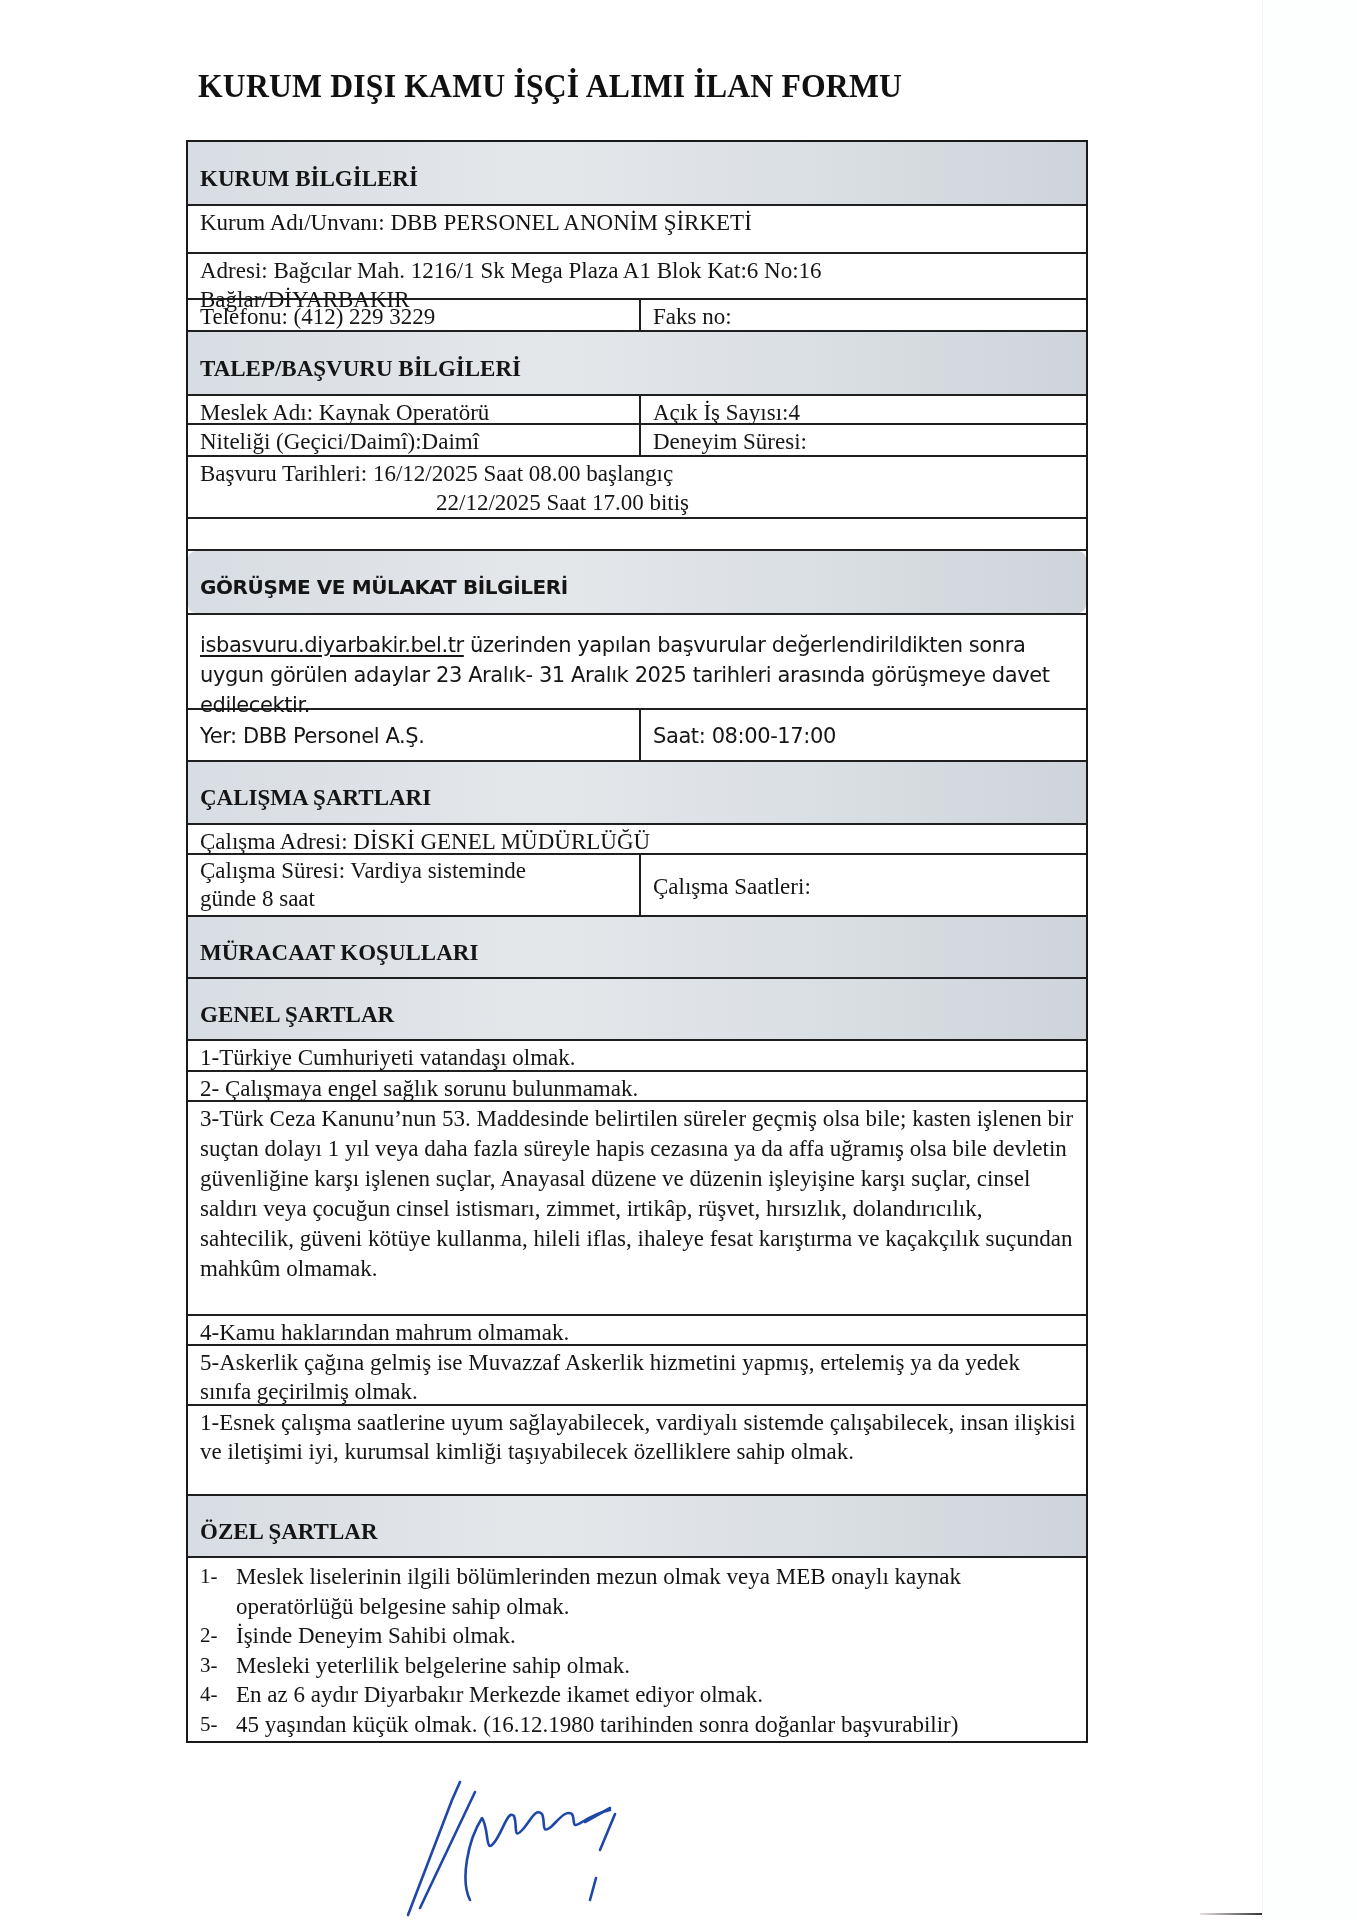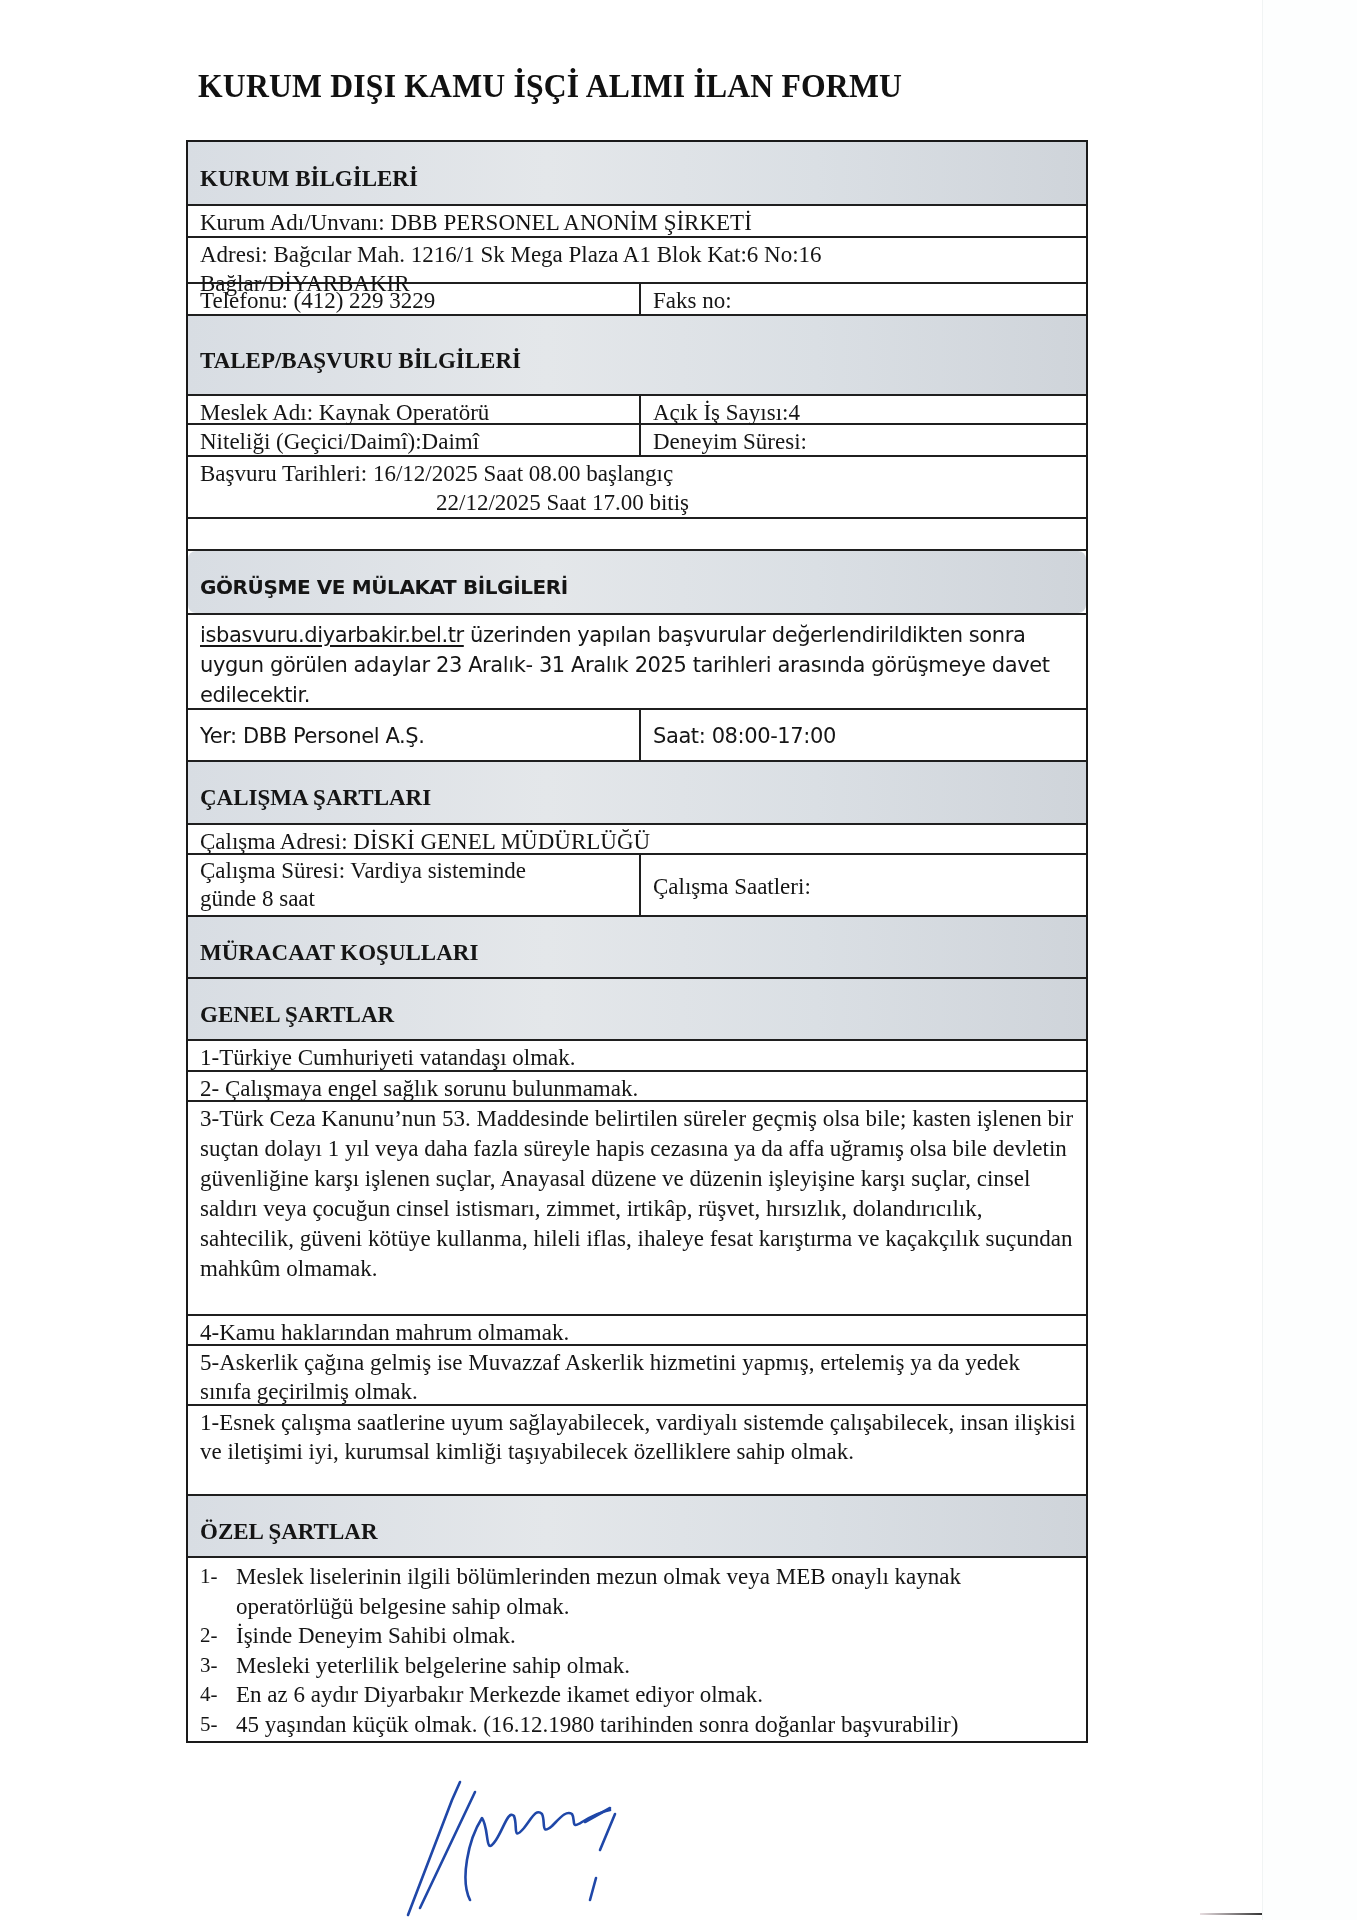--- a/index.html
+++ b/index.html
@@ -62,33 +62,33 @@
 <div class="page-edge"></div>
 <div class="page-edge-line"></div>
 
 <div class="title">KURUM DIŞI KAMU İŞÇİ ALIMI İLAN FORMU</div>
 
 <div class="form">
 
   <div class="row" style="height:62px">
     <div class="cell full hdr">KURUM BİLGİLERİ</div>
   </div>
-  <div class="row" style="height:32px">
+  <div class="row" style="height:48px">
     <div class="cell full">Kurum Adı/Unvanı: DBB PERSONEL ANONİM ŞİRKETİ</div>
   </div>
   <div class="row" style="height:46px">
     <div class="cell full">Adresi: Bağcılar Mah. 1216/1 Sk Mega Plaza A1 Blok Kat:6 No:16
 Bağlar/DİYARBAKIR</div>
   </div>
   <div class="row" style="height:32px">
     <div class="cell left">Telefonu: (412) 229 3229</div>
     <div class="cell right">Faks no:</div>
   </div>
 
-  <div class="row" style="height:80px">
+  <div class="row" style="height:64px">
     <div class="cell full hdr">TALEP/BAŞVURU BİLGİLERİ</div>
   </div>
   <div class="row" style="height:29px">
     <div class="cell left">Meslek Adı: Kaynak Operatörü</div>
     <div class="cell right">Açık İş Sayısı:4</div>
   </div>
   <div class="row" style="height:32px">
     <div class="cell left">Niteliği (Geçici/Daimî):Daimî</div>
     <div class="cell right">Deneyim Süresi:</div>
   </div>
@@ -99,21 +99,21 @@
   <div class="row" style="height:32px">
     <div class="cell full">
       <span>Başvuru Adresi: </span><span class="u">isbasvuru.diyarbakir.bel.tr</span>
     </div>
   </div>
 
   <div class="row" style="height:64px">
     <div class="cell full hdr sans">GÖRÜŞME VE MÜLAKAT BİLGİLERİ</div>
   </div>
   <div class="row" style="height:95px">
-    <div class="cell full sans-body" style="line-height:30px;padding-top:5px"><span class="u">isbasvuru.diyarbakir.bel.tr</span><span> üzerinden yapılan başvurular değerlendirildikten sonra uygun görülen adaylar 23 Aralık- 31 Aralık 2025 tarihleri arasında görüşmeye davet edilecektir.</span></div>
+    <div class="cell full sans-body" style="line-height:30px;padding-top:15px"><span class="u">isbasvuru.diyarbakir.bel.tr</span><span> üzerinden yapılan başvurular değerlendirildikten sonra uygun görülen adaylar 23 Aralık- 31 Aralık 2025 tarihleri arasında görüşmeye davet edilecektir.</span></div>
   </div>
   <div class="row" style="height:52px">
     <div class="cell left sans-body vcenter">Yer: DBB Personel A.Ş.</div>
     <div class="cell right sans-body vcenter">Saat: 08:00-17:00</div>
   </div>
 
   <div class="row" style="height:63px">
     <div class="cell full hdr">ÇALIŞMA ŞARTLARI</div>
   </div>
   <div class="row" style="height:30px">

